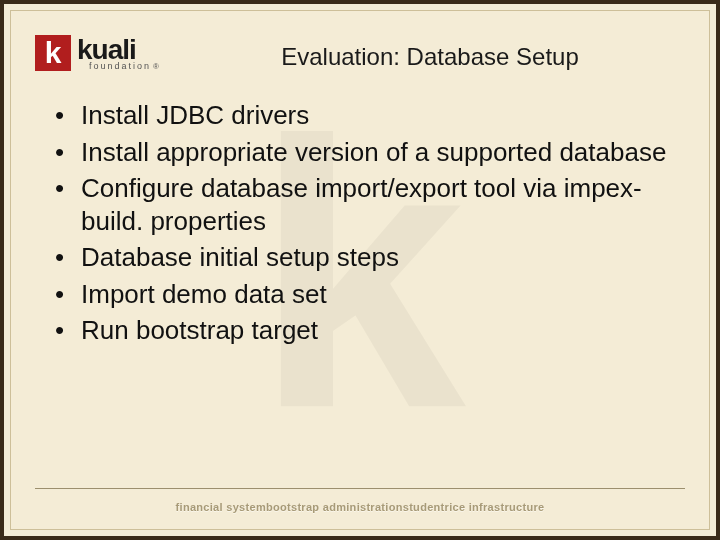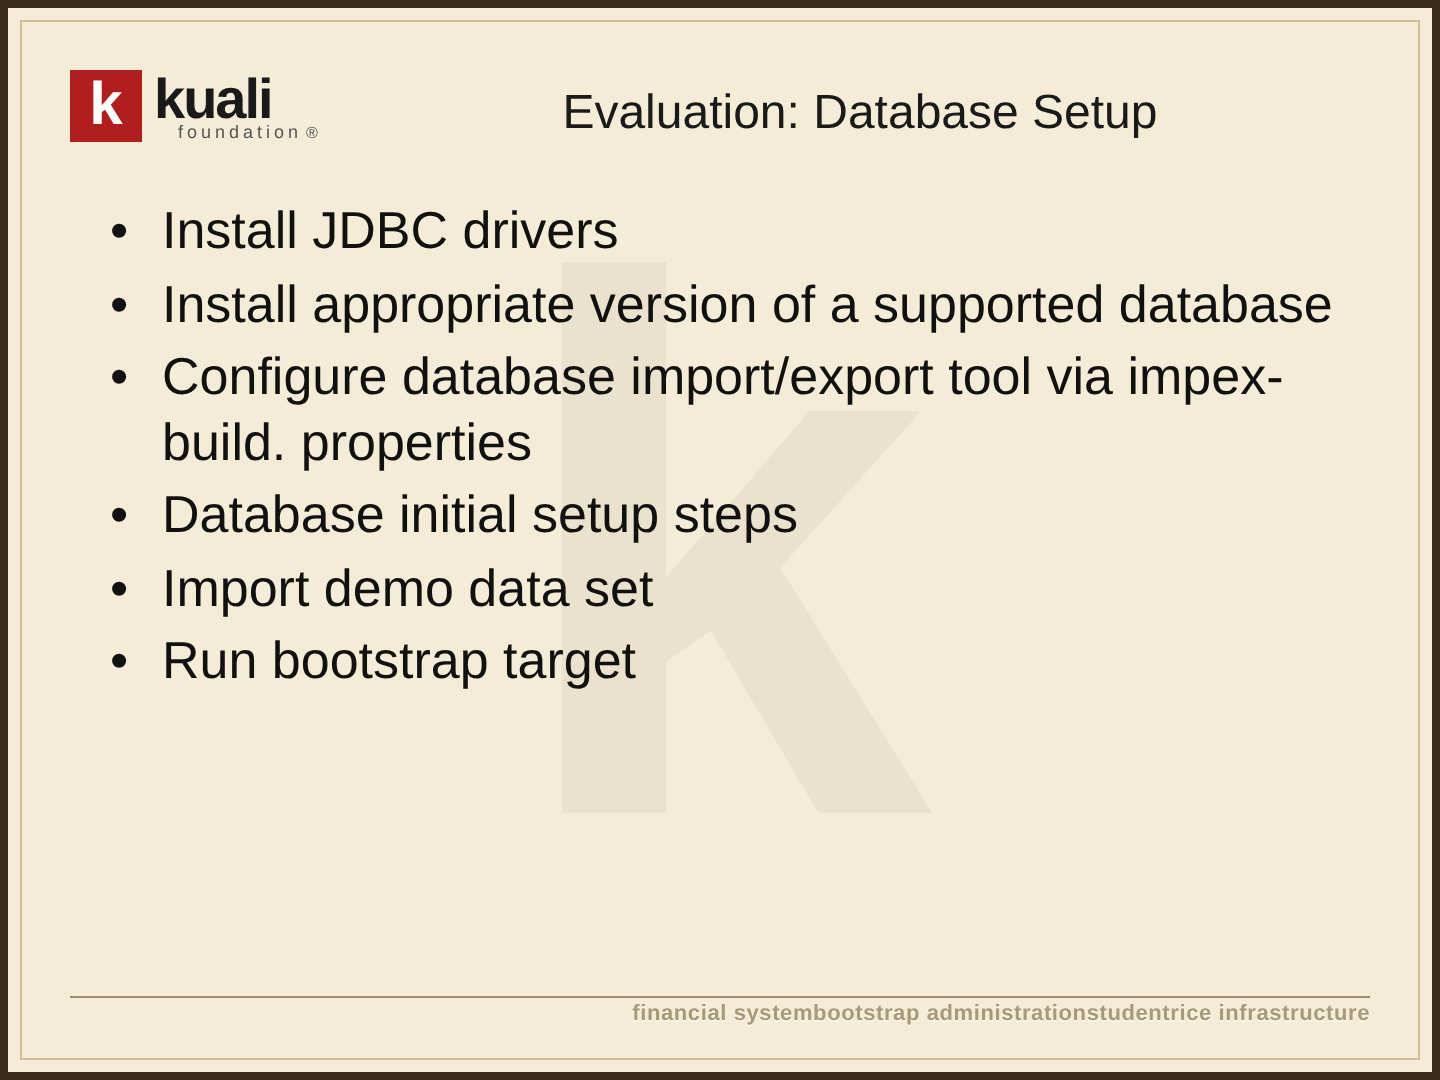--- a/index.html
+++ b/index.html
@@ -103,23 +103,23 @@
     content: "•";
     position: absolute;
     left: 0;
     color: #111;
     font-size: 26px;
   }
   .footer {
     position: absolute;
     left: 24px; right: 24px; bottom: 16px;
     border-top: 1px solid #9c8f6e;
-    padding-top: 2px;
+    padding-top: 12px;
     display: flex;
-    justify-content: flex-end;
+    justify-content: center;
     font-size: 11px;
     color: #a79a77;
     font-weight: bold;
     letter-spacing: 0.3px;
     text-shadow: 0 1px 0 rgba(255,255,255,0.5);
   }
 </style>
 </head>
 <body>
 

